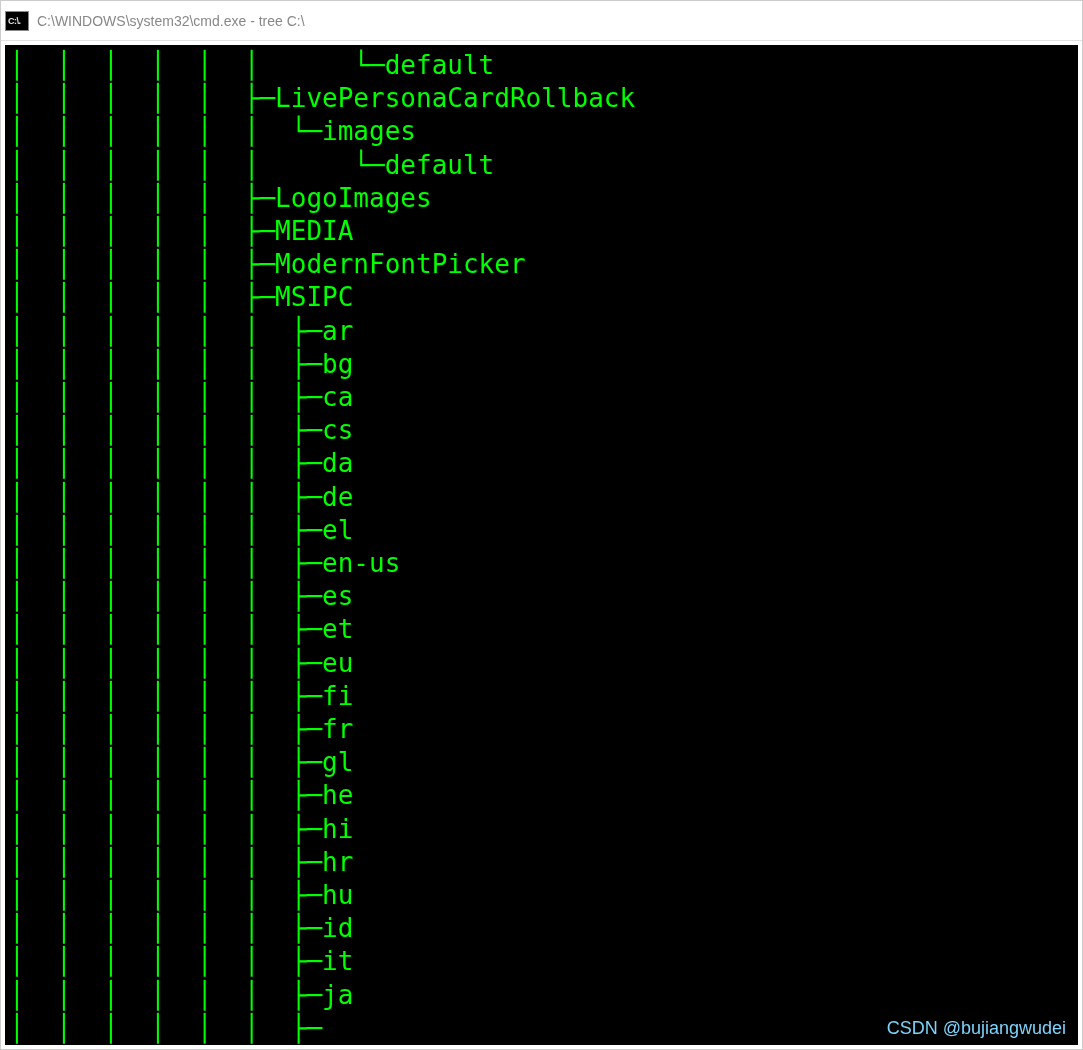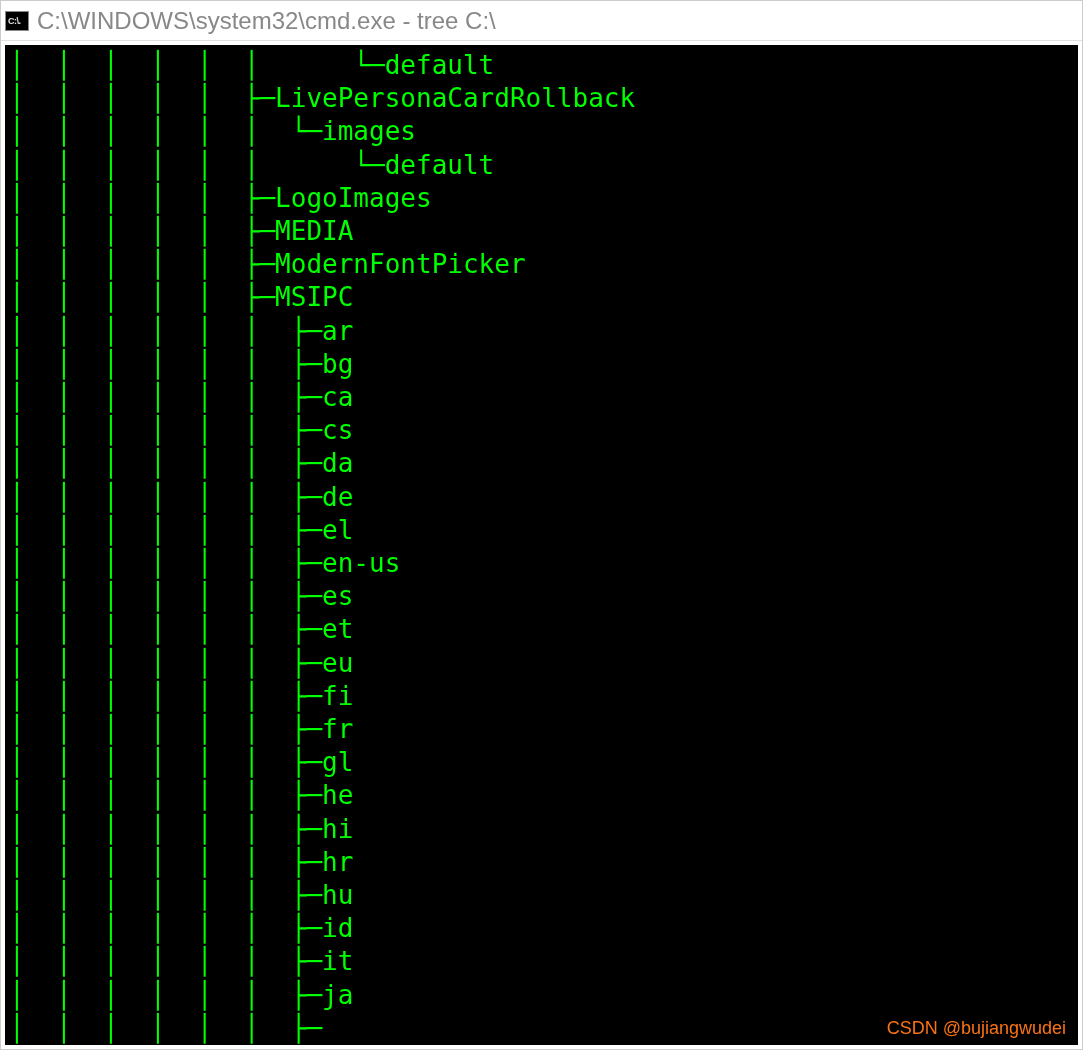--- a/index.html
+++ b/index.html
@@ -30,21 +30,21 @@
       justify-content: flex-start;
       padding-left: 2px;
       color: #e0e0e0;
       font-size: 9px;
       font-family: Arial, sans-serif;
       font-weight: bold;
       letter-spacing: -0.5px;
     }
     .title-text {
       color: #888888;
-      font-size: 24px;
+      font-size: 14px;
       font-family: "Segoe UI", Arial, sans-serif;
       font-weight: 400;
     }
     .terminal {
       background: #000000;
       width: calc(100% - 8px);
       height: calc(100% - 48px);
       margin: 4px;
       padding: 4px 4px 4px 4px;
       overflow: hidden;
@@ -55,21 +55,21 @@
       font-family: "SimSun", "NSimSun", "MS Gothic", monospace;
       font-size: 26px;
       line-height: 33.2px;
       white-space: pre;
       letter-spacing: 0px;
     }
     .watermark {
       position: absolute;
       bottom: 6px;
       right: 12px;
-      color: #f97316;
+      color: #7dd3fc;
       font-size: 18px;
       font-family: Arial, sans-serif;
     }
   </style>
 </head>
 <body>
 
 <div class="titlebar">
   <div class="cmd-icon">C:\.</div>
   <div class="title-text">C:\WINDOWS\system32\cmd.exe - tree  C:\</div>

